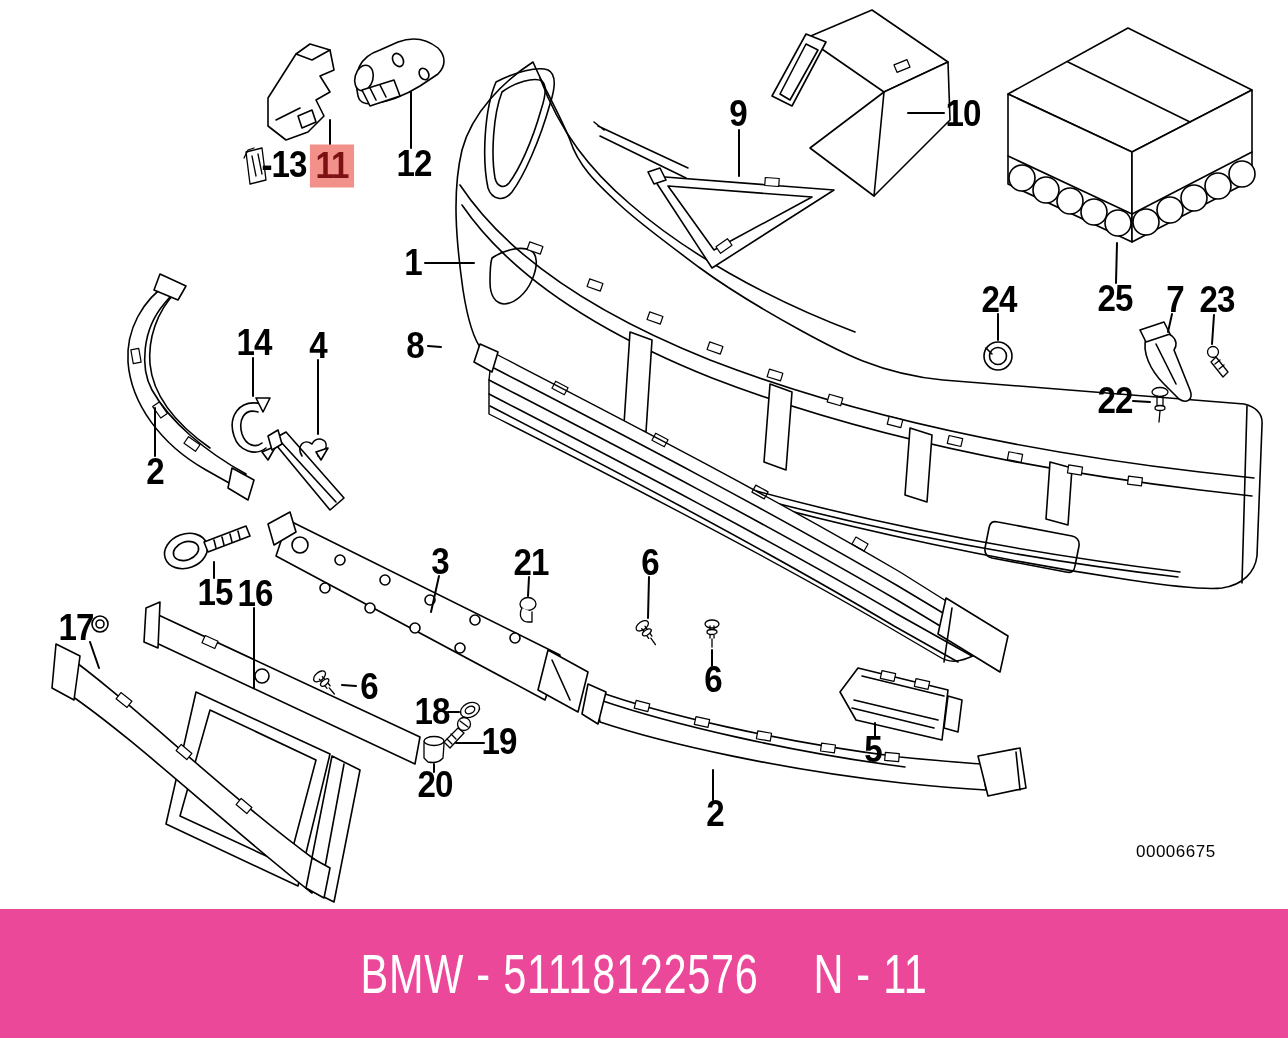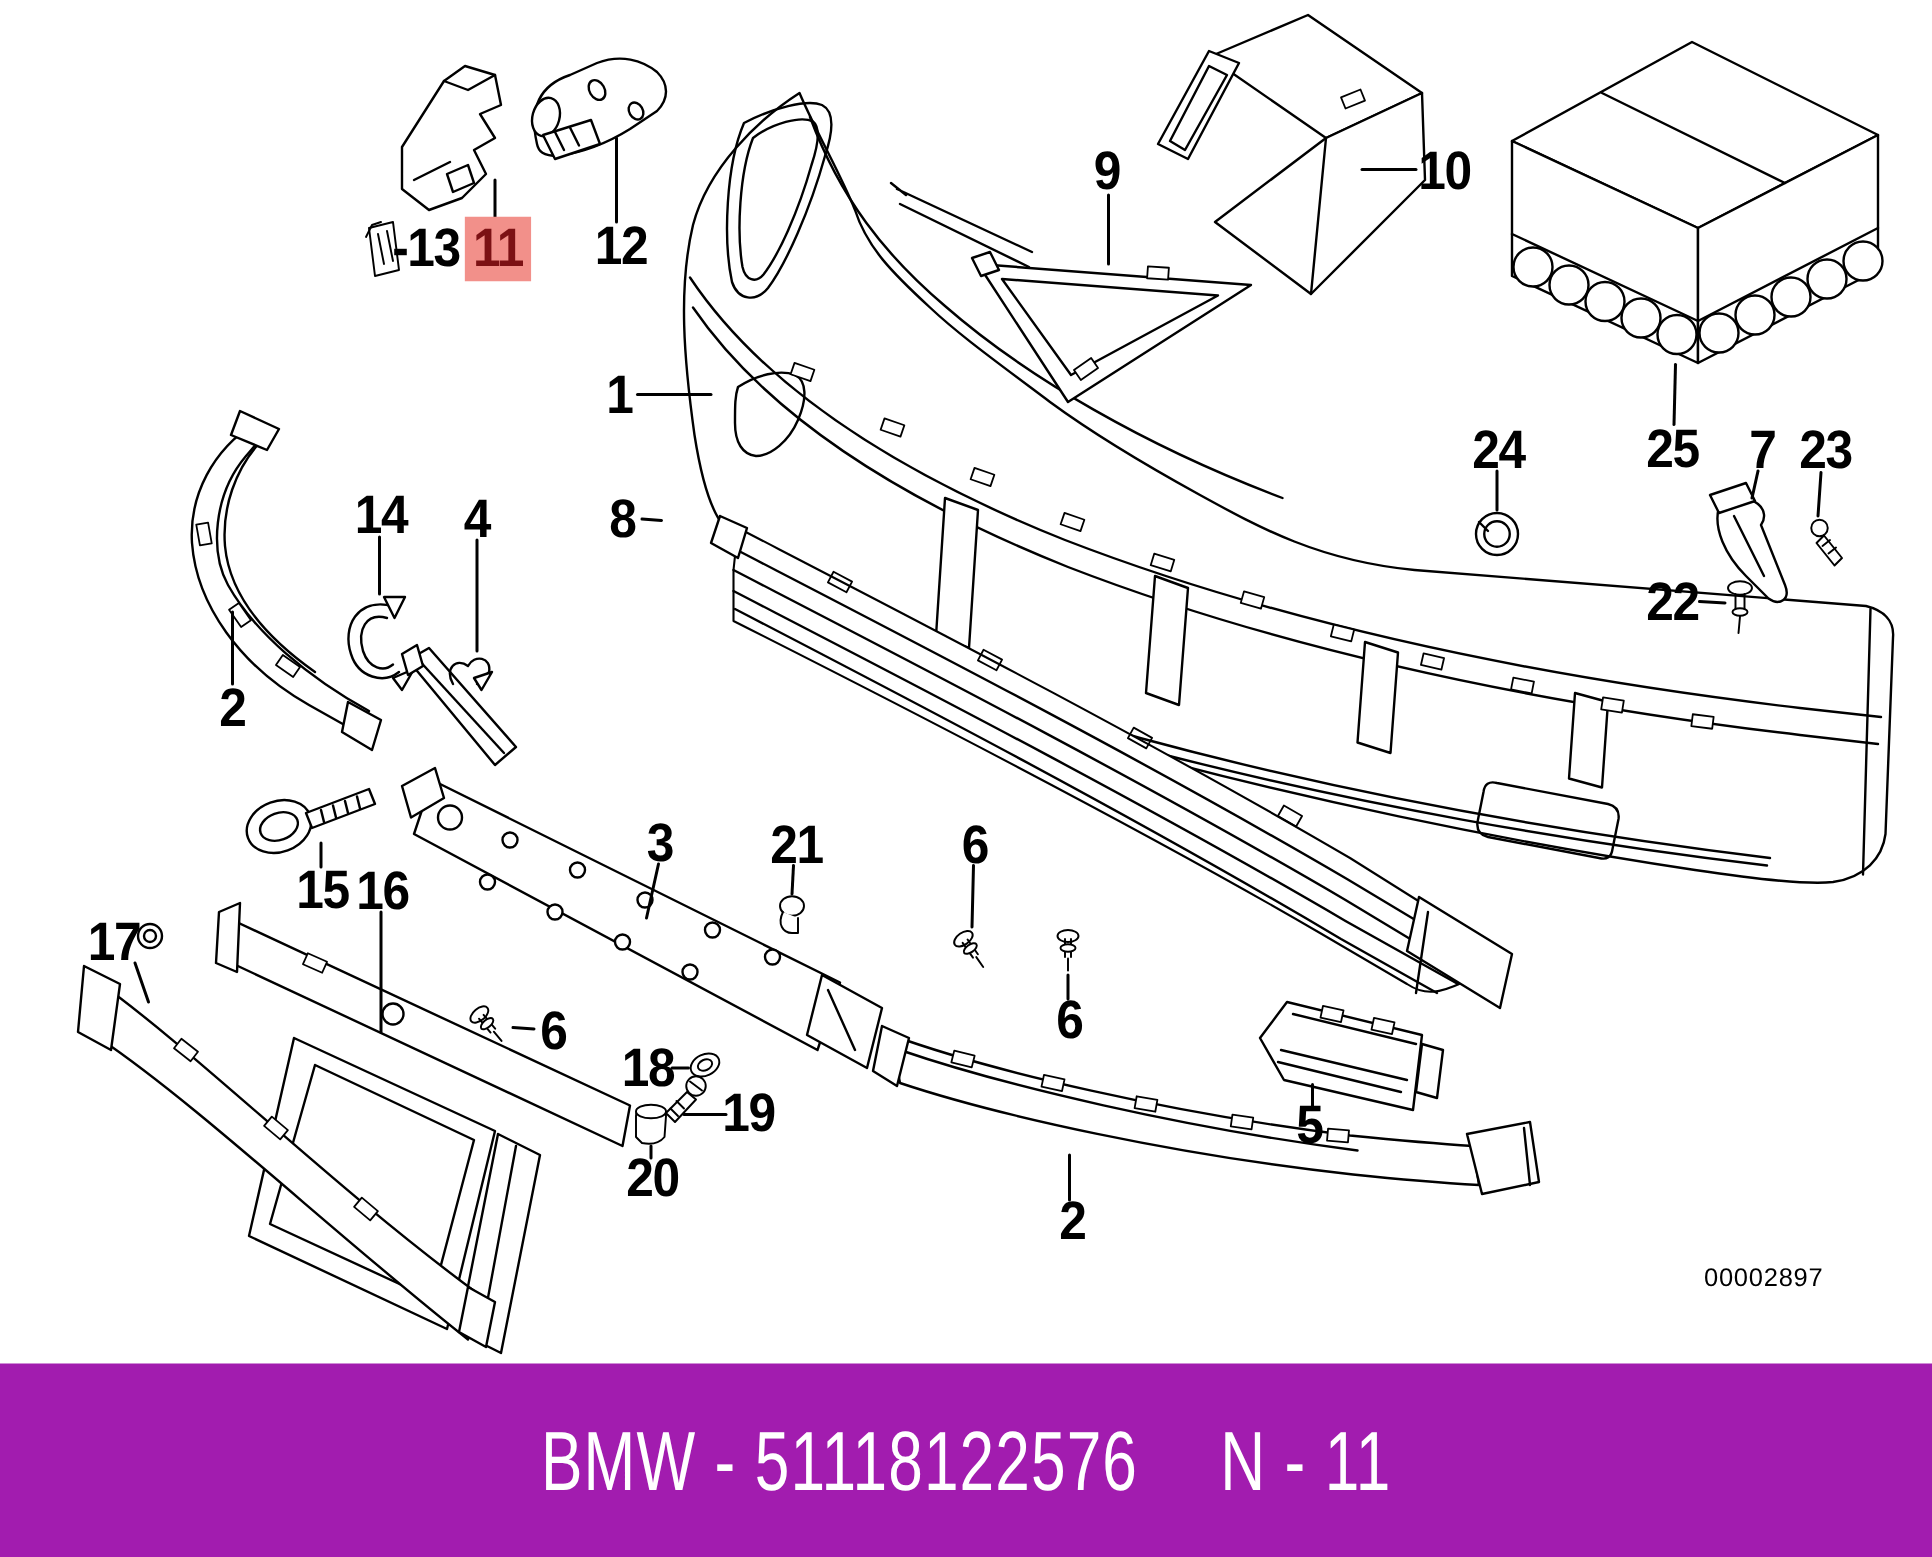--- a/index.html
+++ b/index.html
@@ -362,22 +362,22 @@
       <div class="callout" style="left: 650px; top: 563px;">6</div>
       <div class="callout" style="left: 713px; top: 680px;">6</div>
       <div class="callout" style="left: 369px; top: 687px;">6</div>
       <div class="callout" style="left: 432px; top: 712px;">18</div>
       <div class="callout" style="left: 499px; top: 742px;">19</div>
       <div class="callout" style="left: 435px; top: 785px;">20</div>
       <div class="callout" style="left: 873px; top: 750px;">5</div>
       <div class="callout" style="left: 715px; top: 814px;">2</div>
     </div>
 
-  <div class="watermark">00002897</div>
-
-  <div class="footer" style="background: #a21caf; text-align: center;">
+  <div class="watermark">00006675</div>
+
+  <div class="footer" style="background: #ec4899; text-align: center;">
     <div class="bar-text" style="color: rgb(255, 255, 255);">
       <span>BMW - 51118122576</span>
       <span>N - 11</span>
     </div>
   </div>
 
 </div>
 
 </body></html>

